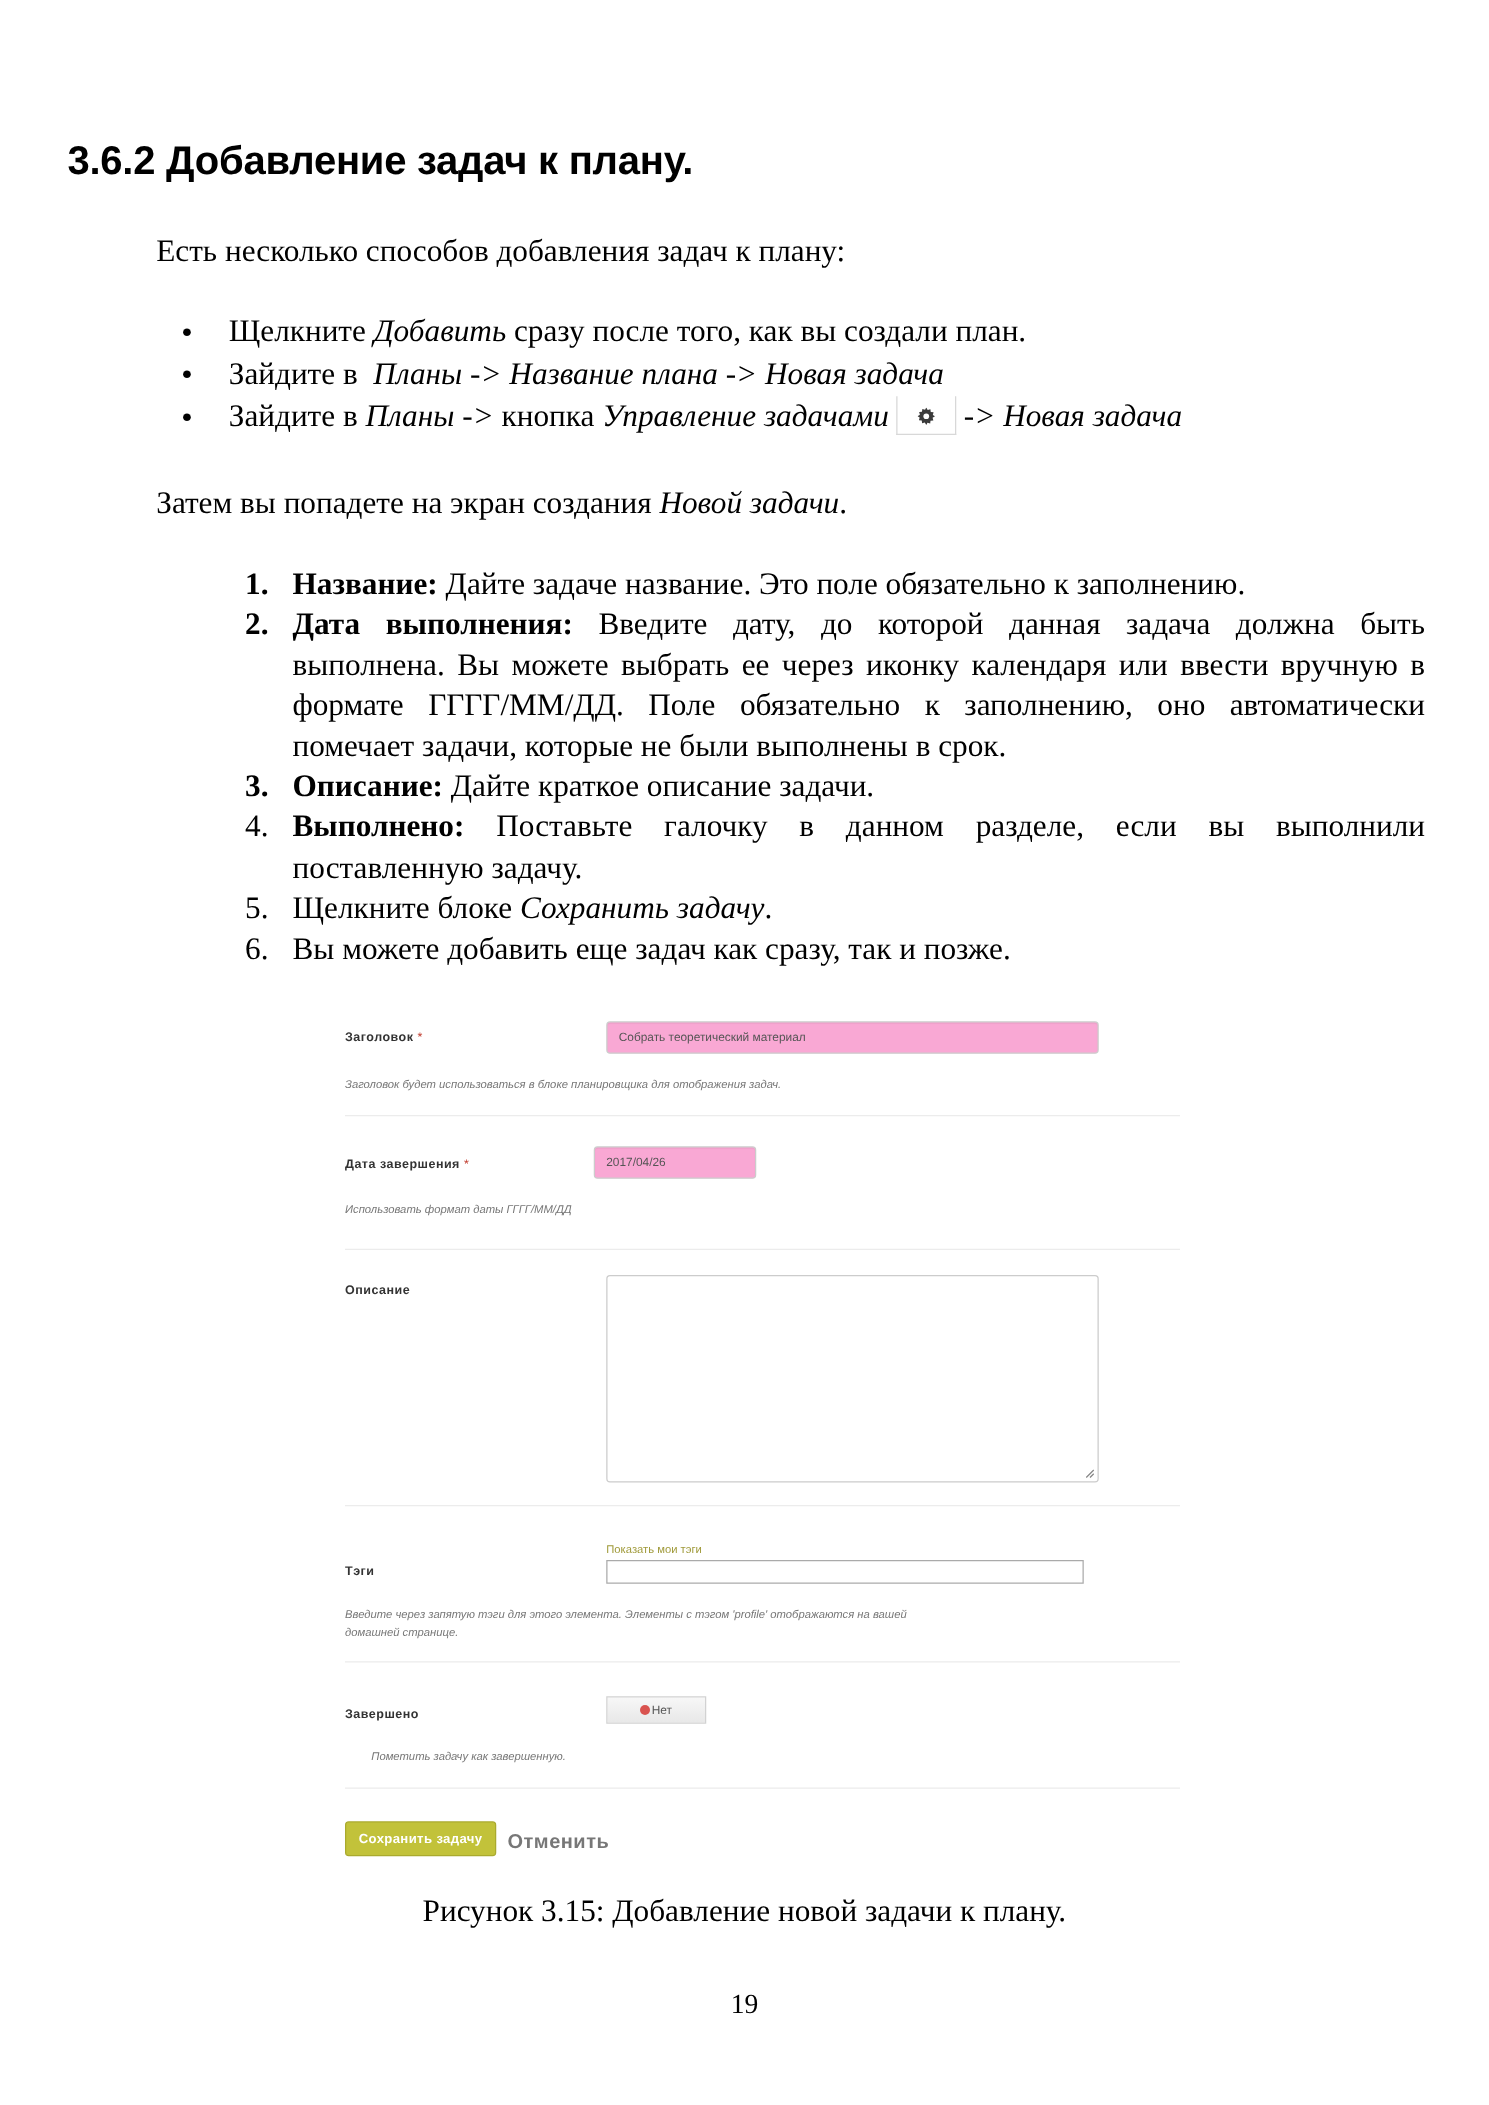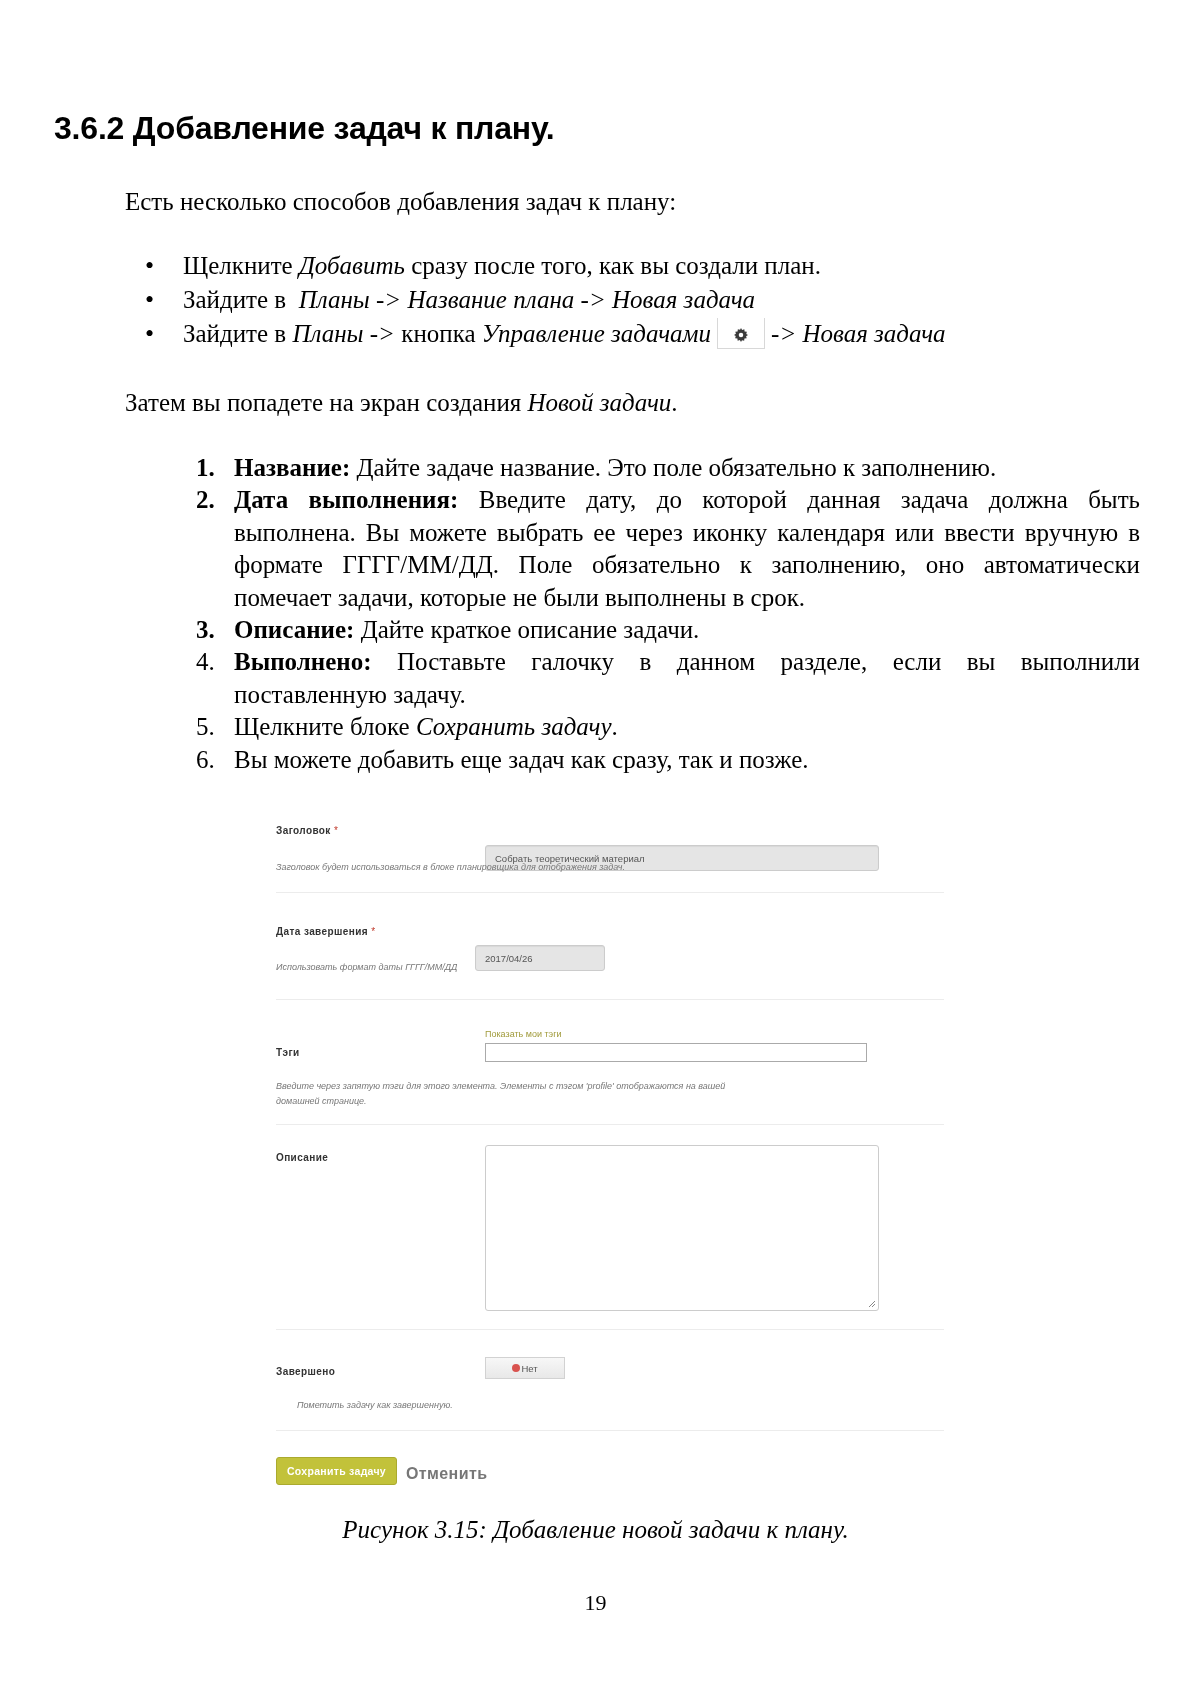--- a/index.html
+++ b/index.html
@@ -19,31 +19,31 @@
   .steps li { position: relative; padding-left: 38px; text-align: justify; }
   .steps li .num { position: absolute; left: 0; top: 0; }
   .steps li .num.bold { font-weight: bold; }
 
   
   .form { position: absolute; left: 276px; top: 810px; width: 668px; font-family: "Liberation Sans", sans-serif; }
   .frow { position: relative; border-bottom: 1px solid #ececec; }
   .flabel { position: absolute; left: 0; font-size: 10px; font-weight: bold; color: #333; letter-spacing: 0.4px; }
   .req { color: #c0392b; font-weight: normal; }
   .fhelp { position: absolute; left: 0; font-size: 9px; font-style: italic; color: #777; }
-  .finput { position: absolute; border: 1px solid #ccc; border-radius: 3px; background: #e5e5e5; font-size: 9.5px; color: #555; padding-left: 9px; box-sizing: border-box; display: flex; align-items: center; box-shadow: inset 0 1px 1px rgba(0,0,0,0.06); margin-top: 28px; }
+  .finput { position: absolute; border: 1px solid #ccc; border-radius: 3px; background: #f9a8d4; font-size: 9.5px; color: #555; padding-left: 9px; box-sizing: border-box; display: flex; align-items: center; box-shadow: inset 0 1px 1px rgba(0,0,0,0.06); }
   .tarea { position: absolute; border: 1px solid #ccc; border-radius: 3px; background: #fff; box-sizing: border-box; }
   .resize { position: absolute; right: 2px; bottom: 2px; width: 8px; height: 8px; }
   .taglink { position: absolute; font-size: 9px; color: #a09a3a; }
   .tagbox { position: absolute; border: 1px solid #aaa; background: #fff; box-sizing: border-box; }
   .toggle { position: absolute; width: 80px; height: 22px; border: 1px solid #d2d2d2; background: linear-gradient(#f7f7f7, #e8e8e8); box-sizing: border-box; display: flex; align-items: center; justify-content: center; font-size: 9.5px; color: #555; }
   .dot { display: inline-block; width: 8px; height: 8px; border-radius: 50%; background: #d9534f; margin-right: 1px; }
   .save-btn { position: absolute; left: 0; width: 121px; height: 28px; background: #c2c23a; border: 1px solid #aaaa2e; border-radius: 3px; color: #fff; font-weight: bold; font-size: 10.5px; display: flex; align-items: center; justify-content: center; box-sizing: border-box; letter-spacing: 0.3px; }
   .cancel-link { position: absolute; left: 130px; font-size: 16px; color: #777; font-weight: bold; letter-spacing: 0.4px; }
 
-  .caption { position: absolute; left: 0; width: 1191px; top: 1516px; text-align: center; font-family: "Liberation Serif", serif; font-style: italic; font-size: 25px; }
+  .caption { position: absolute; left: 0; width: 1191px; top: 1516px; text-align: center; font-family: "Liberation Serif", serif; font-size: 25px; }
   .pagenum { position: absolute; left: 0; width: 1191px; top: 1590px; text-align: center; font-family: "Liberation Serif", serif; font-size: 22px; }
 </style>
 </head>
 <body>
 
 <div class="heading">3.6.2 Добавление задач к плану.</div>
 
 <div class="intro">Есть несколько способов добавления задач к плану:</div>
 
 <ul class="bullets">
@@ -78,34 +78,34 @@
     <div class="finput" style="left:209px; top:7px; width:394px; height:26px;">Собрать теоретический материал</div>
     <div class="fhelp" style="top:52px;">Заголовок будет использоваться в блоке планировщика для отображения задач.</div>
   </div>
 
   <div class="frow" style="height:106px;">
     <div class="flabel" style="top:33px;"><span>Дата завершения</span> <span class="req">*</span></div>
     <div class="finput" style="left:199px; top:24px; width:130px; height:26px;">2017/04/26</div>
     <div class="fhelp" style="top:69px;">Использовать формат даты ГГГГ/ММ/ДД</div>
   </div>
 
-  <div class="frow" style="height:124px;">
-    <div class="taglink" style="left:209px; top:29px;">Показать мои тэги</div>
-    <div class="flabel" style="top:47px;">Тэги</div>
-    <div class="tagbox" style="left:209px; top:43px; width:382px; height:19px;"></div>
-    <div class="fhelp" style="top:79px; line-height:15px;"><span>Введите через запятую тэги для этого элемента. Элементы с тэгом 'profile' отображаются на вашей</span><br><span>домашней странице.</span></div>
-  </div>
-
   <div class="frow" style="height:204px;">
     <div class="flabel" style="top:27px;">Описание</div>
     <div class="tarea" style="left:209px; top:20px; width:394px; height:166px;">
       <svg class="resize" viewBox="0 0 8 8">
           <path d="M1 7L7 1M4 7L7 4" stroke="#888" stroke-width="1"></path>
         </svg>
     </div>
+  </div>
+
+  <div class="frow" style="height:124px;">
+    <div class="taglink" style="left:209px; top:29px;">Показать мои тэги</div>
+    <div class="flabel" style="top:47px;">Тэги</div>
+    <div class="tagbox" style="left:209px; top:43px; width:382px; height:19px;"></div>
+    <div class="fhelp" style="top:79px; line-height:15px;"><span>Введите через запятую тэги для этого элемента. Элементы с тэгом 'profile' отображаются на вашей</span><br><span>домашней странице.</span></div>
   </div>
 
   <div class="frow" style="height:100px;">
     <div class="flabel" style="top:36px;">Завершено</div>
     <div class="toggle" style="left:209px; top:27px;">
         <span class="dot"></span>
         <span>Нет</span>
       </div>
     <div class="fhelp" style="top:70px;margin-left:21px;">Пометить задачу как завершенную.</div>
   </div>

